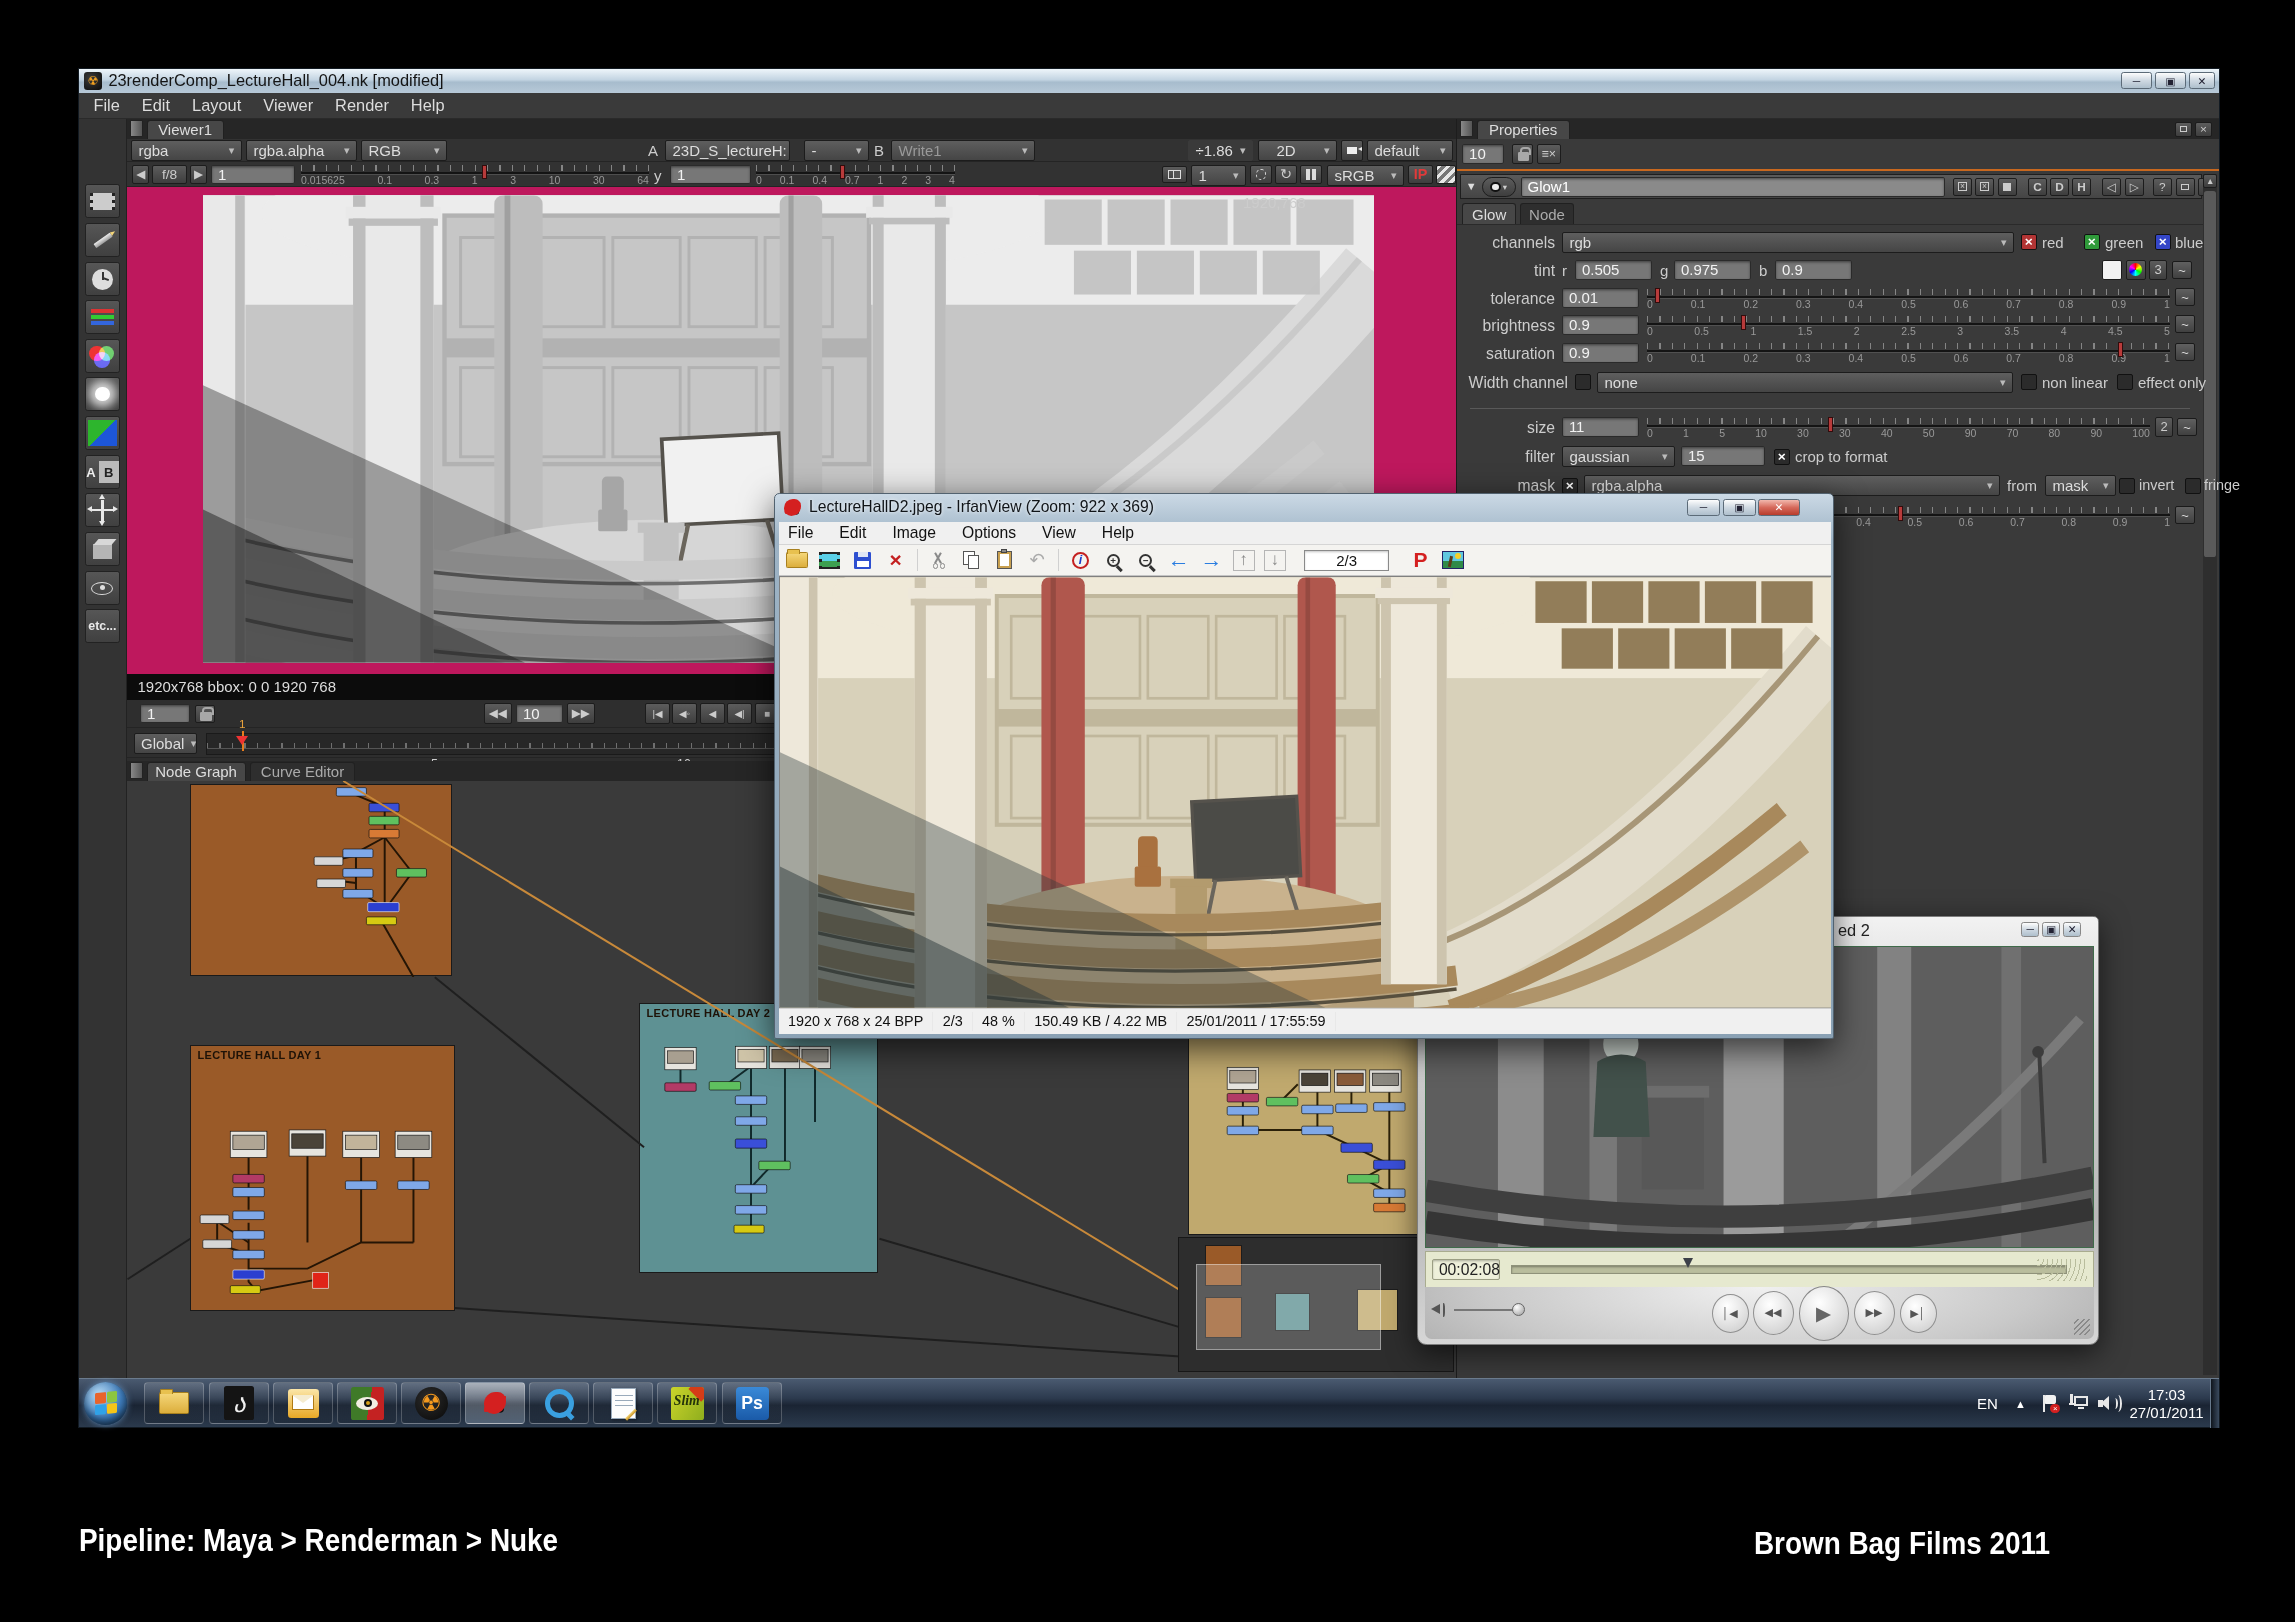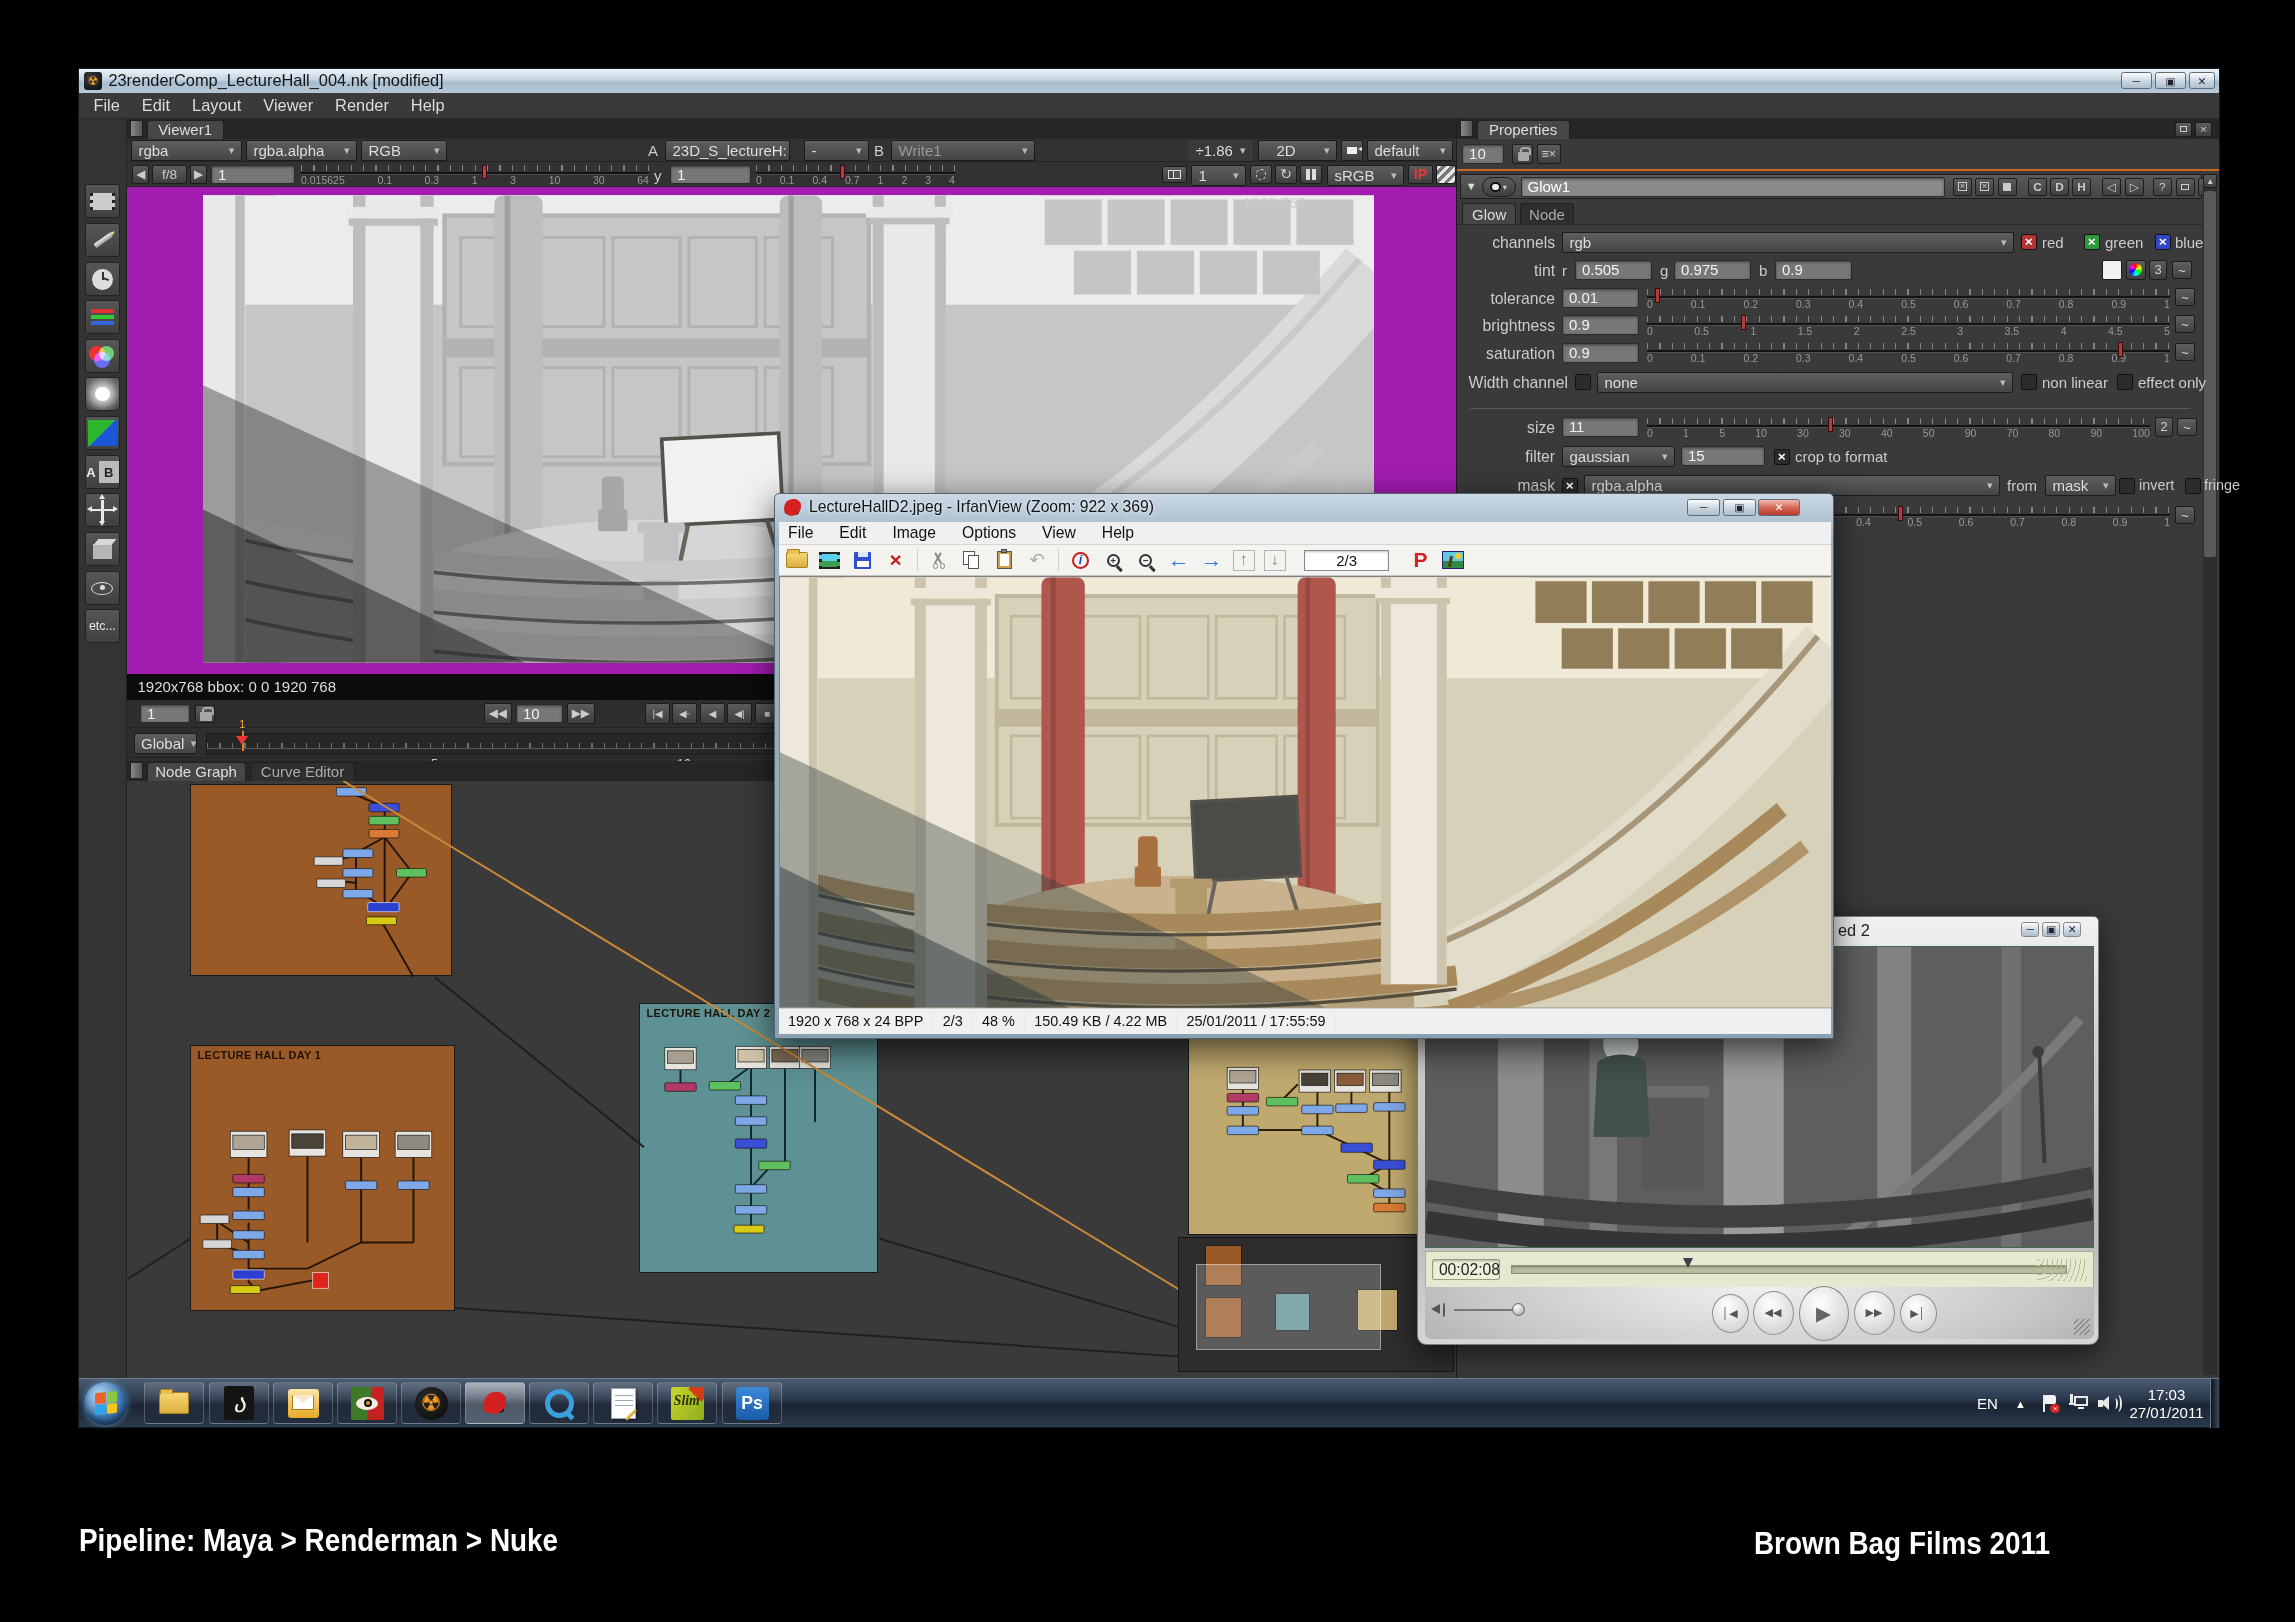--- a/index.html
+++ b/index.html
@@ -230,21 +230,21 @@
             <div style="position:absolute;right:-2.6px;top:9.2px;border-top:3.9px solid transparent;border-bottom:3.9px solid transparent;border-left:5.9px solid #e8e8e8"></div>
           </div>
         </div>
       <div class="ltool" style="top:413px">
           <div class="cube"></div>
         </div>
       <div class="ltool" style="top:452px">
           <div class="eye"></div>
         </div>
       <div class="ltool" style="top:490px">
-          <span style="font-size:12.4px;font-weight:normal">etc...</span>
+          <span style="font-size:12.4px;font-weight:bold">etc...</span>
         </div>
     </div>
 
     <div id="viewer">
       <div style="position:absolute;left:0;top:0;width:1329px;height:19.6px;background:#262626"></div>
       <div class="corner" style="left:2.6px;top:1.3px"></div>
       <div class="tab" style="left:19.6px;top:1.3px;width:77px;height:18.3px">
           <span>Viewer1</span>
         </div>
 
@@ -345,21 +345,21 @@
           </div>
         <div class="dd" style="left:1200px;top:2.6px;width:77px">
             <span>sRGB</span>
           </div>
         <div class="sq" style="left:1281px;top:2.6px;width:25px;height:19.6px;color:#e03a3a;font-weight:bold;font-size:14.4px">
             <span>IP</span>
           </div>
         <div class="sq" style="left:1309px;top:2.6px;width:19.6px;height:19.6px;background:repeating-linear-gradient(135deg,#e8e8e8 0 3.3px,#777 3.3px 6.5px)"></div>
       </div>
 
-      <div style="position:absolute;left:0;top:68px;width:1329px;height:487px;background:#a21caf">
+      <div style="position:absolute;left:0;top:68px;width:1329px;height:487px;background:#be185d">
         <svg style="position:absolute;left:76px;top:7.9px;width:1171px;height:468px;--wall:#c6c6c6;--wallhi:#ececec;--panel:#b2b2b2;--col:#e9e9e9;--colsh:#bdbdbd;--curt:#bdbdbd;--board:#f1f1f1;--stage:#d6d6d6;--stagefr:#bfbfbf;--bench:#cacaca;--benchdark:#6e6e6e;--floor:#ababab;--balc:#dadada;--wood:#c3c3c3;--chair:#a6a6a6;--lect:#c2c2c2;--shadow:#1f1f1f" viewBox="0 0 1790 715" width="1171" height="468">
             <use href="#hallsym"></use>
           </svg>
         <span style="position:absolute;left:1116px;top:6.5px;color:#ccc;font-size:15px">1920,768</span>
       </div>
 
       <div class="blackbar" style="top:555px;height:26px;line-height:26px">
         <span style="position:absolute;left:10.5px">1920x768 bbox: 0 0 1920 768</span>
         <span style="position:absolute;left:1301px">x=</span>
       </div>

